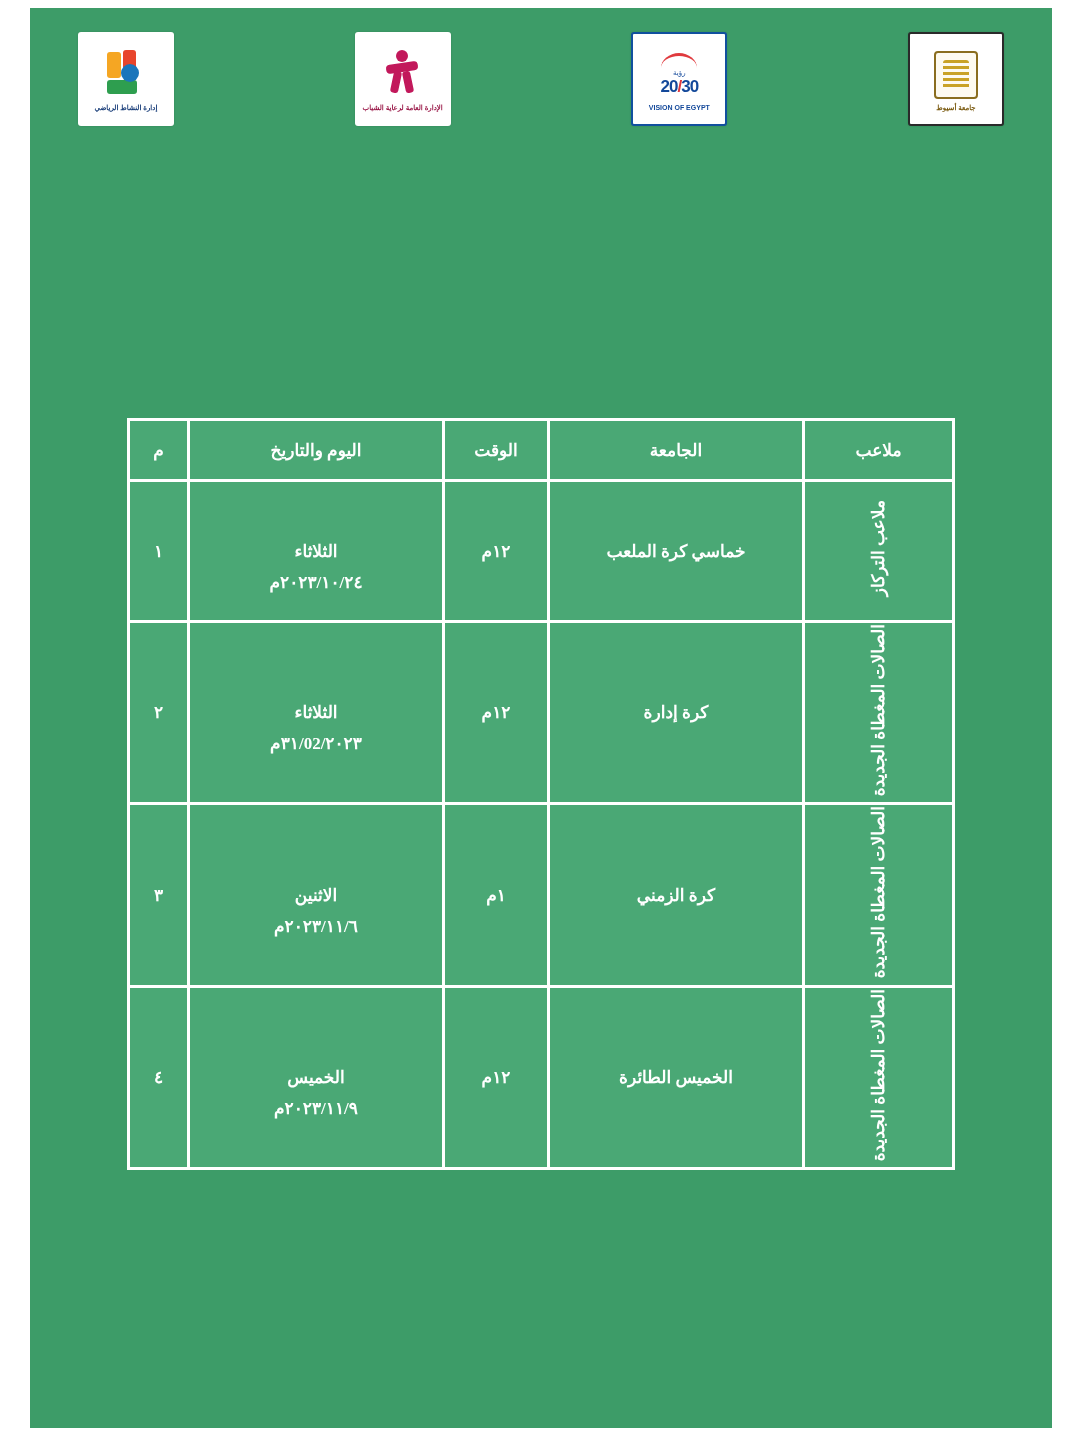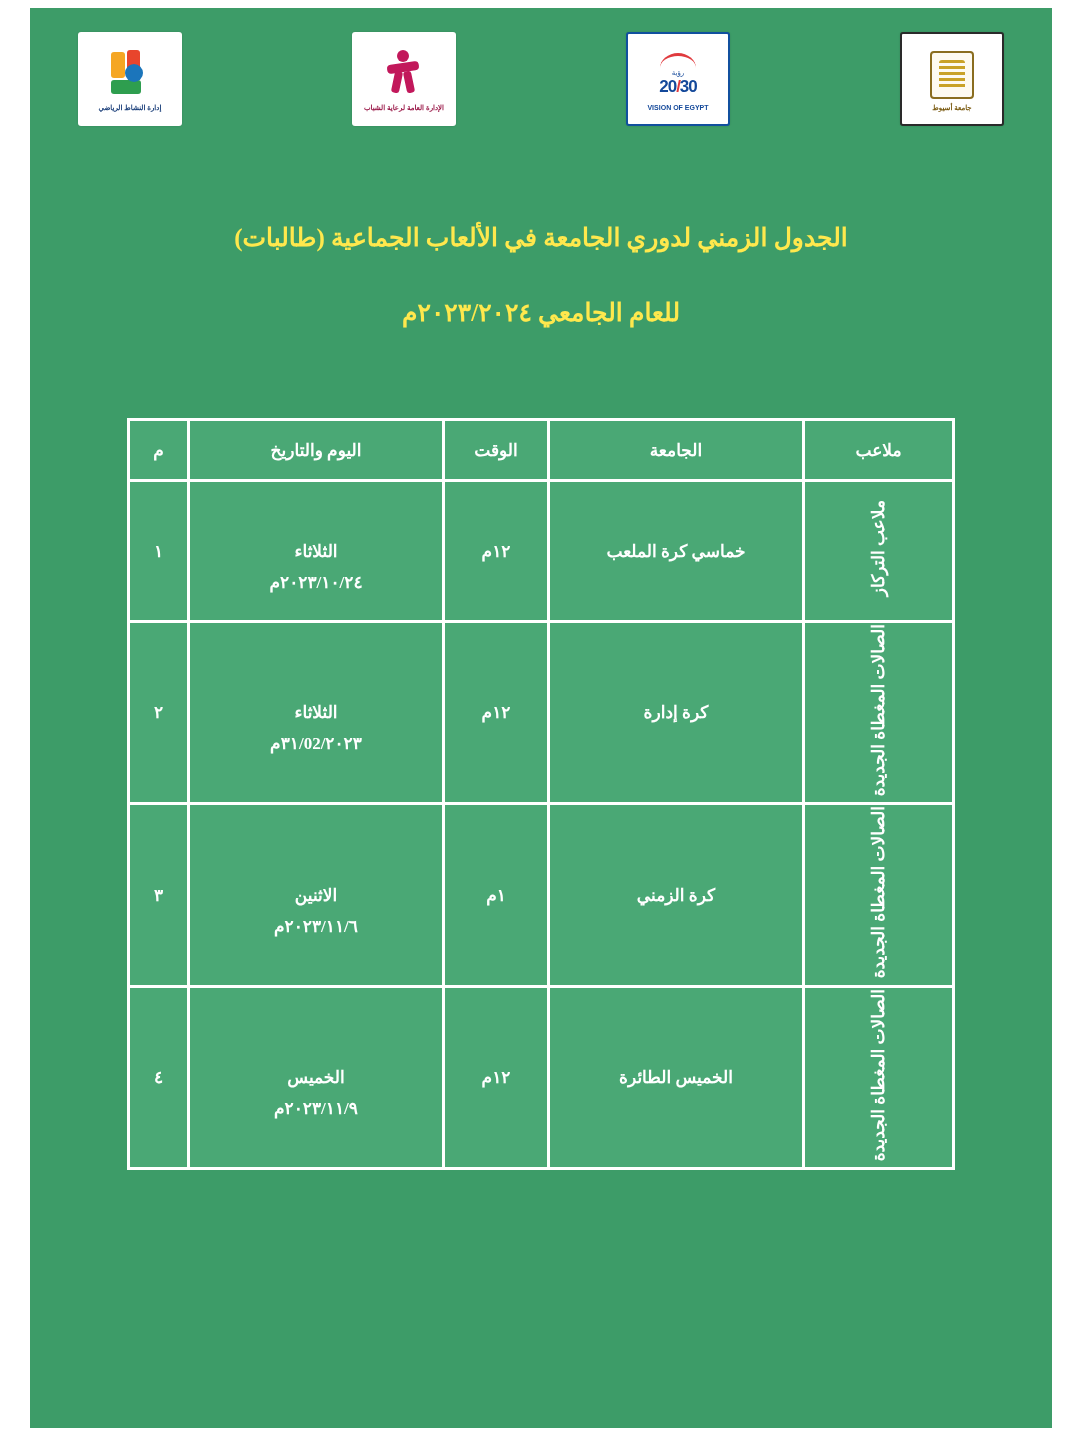--- a/index.html
+++ b/index.html
@@ -31,21 +31,21 @@
     left: 0;
     width: 100%;
     height: 100px;
     display: flex;
     justify-content: space-between;
     padding: 0 48px;
     box-sizing: border-box;
     direction: ltr;
   }
   .logo {
-    width: 104px;
+    width: 96px;
     height: 94px;
     background: #ffffff;
     border-radius: 3px;
     display: flex;
     flex-direction: column;
     align-items: center;
     justify-content: center;
     box-shadow: 0 0 2px rgba(0,0,0,.15);
     overflow: hidden;
   }
@@ -213,24 +213,20 @@
         <div class="glyphbox">
           <div class="seal">
               <div class="seal-in"></div>
             </div>
         </div>
         <div class="cap">جامعة أسيوط</div>
       </div>
 
     </div>
 
-    <div class="title-block">
-      <div class="title-line1">الجدول الزمني لدوري الجامعة في الألعاب الجماعية (طالبات)</div>
-      <div class="title-line2">للعام الجامعي ٢٠٢٣/٢٠٢٤م</div>
-    </div>
 
     <div class="tbl-wrap">
       <table class="sched">
         <thead>
           <tr>
             <th class="col-venue">ملاعب</th>
             <th class="col-game">الجامعة</th>
             <th class="col-time">الوقت</th>
             <th class="col-date">اليوم والتاريخ</th>
             <th class="col-idx">م</th>

